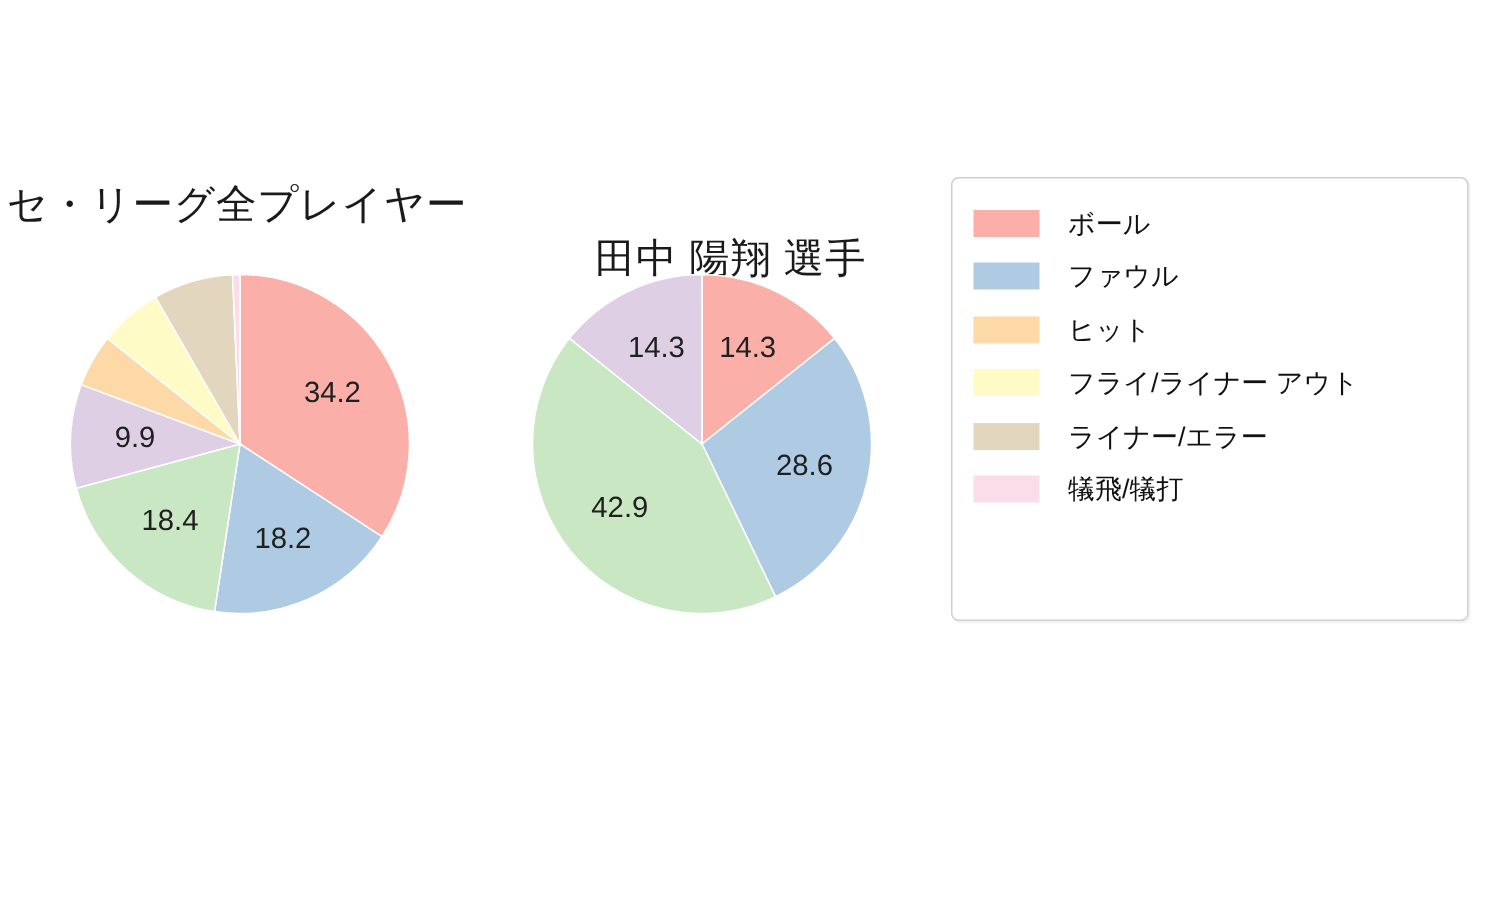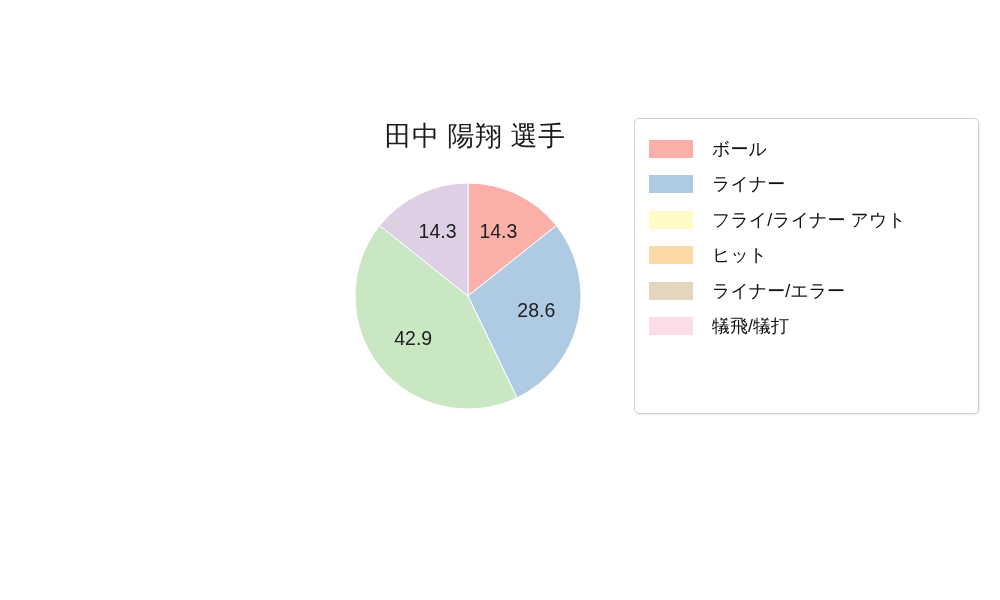--- a/index.html
+++ b/index.html
@@ -26,21 +26,21 @@
     position: absolute;
     top: 18px;
     width: 100%;
     text-align: center;
     font-size: 27px;
     color: #1a1a1a;
     letter-spacing: 0.5px;
     white-space: nowrap;
   }
   #panel-left .chart-title  { left: -2px; }
-  #panel-right .chart-title { left: 0px; }
+  #panel-right .chart-title { left: 12px; margin-top: 36px; }
 
   .pie-wrap { position: absolute; }
   #pie-left-wrap  { left: 46px; top: 82px; width: 228px; height: 228px; }
   #pie-right-wrap { left: 24px; top: 82px; width: 228px; height: 228px; }
 
   .pie-svg { display: block; width: 100%; height: 100%; }
 
   .slice-label {
     font-family: "Liberation Sans", "DejaVu Sans", sans-serif;
     font-size: 19.5px;
@@ -78,20 +78,39 @@
     color: #111111;
     white-space: nowrap;
     line-height: 1;
   }
 </style>
 </head>
 <body>
 
 <div id="page">
 
+  <div class="panel" id="panel-left">
+    <div class="chart-title">セ・リーグ全プレイヤー</div>
+    <div class="pie-wrap" id="pie-left-wrap">
+      <svg class="pie-svg" id="pie-left" viewBox="0 0 228 228">
+          <path d="M 114 114 L 114.00 1.00 A 113 113 0 0 1 208.64 175.74 Z" fill="#faafa8" stroke="#ffffff" stroke-width="1"></path>
+          <text class="slice-label" x="175.60" y="80.63">34.2</text>
+          <path d="M 114 114 L 208.64 175.74 A 113 113 0 0 1 97.02 225.72 Z" fill="#afcbe3" stroke="#ffffff" stroke-width="1"></path>
+          <text class="slice-label" x="142.63" y="177.94">18.2</text>
+          <path d="M 114 114 L 97.02 225.72 A 113 113 0 0 1 4.91 143.48 Z" fill="#c9e7c2" stroke="#ffffff" stroke-width="1"></path>
+          <text class="slice-label" x="67.34" y="166.26">18.4</text>
+          <path d="M 114 114 L 4.91 143.48 A 113 113 0 0 1 8.17 74.39 Z" fill="#decfe5" stroke="#ffffff" stroke-width="1"></path>
+          <text class="slice-label" x="44.02" y="110.70">9.9</text>
+          <path d="M 114 114 L 8.17 74.39 A 113 113 0 0 1 25.59 43.62 Z" fill="#fdd9a8" stroke="#ffffff" stroke-width="1"></path>
+          <path d="M 114 114 L 25.59 43.62 A 113 113 0 0 1 57.71 16.02 Z" fill="#fefbc7" stroke="#ffffff" stroke-width="1"></path>
+          <path d="M 114 114 L 57.71 16.02 A 113 113 0 0 1 109.03 1.11 Z" fill="#e3d6be" stroke="#ffffff" stroke-width="1"></path>
+          <path d="M 114 114 L 109.03 1.11 A 113 113 0 0 1 114.00 1.00 Z" fill="#fbdde9" stroke="#ffffff" stroke-width="1"></path>
+        </svg>
+    </div>
+  </div>
 
   <div class="panel" id="panel-right">
     <div class="chart-title">田中 陽翔 選手</div>
     <div class="pie-wrap" id="pie-right-wrap">
       <svg class="pie-svg" id="pie-right" viewBox="0 0 228 228">
           <path d="M 114 114 L 114.00 1.00 A 113 113 0 0 1 202.35 43.55 Z" fill="#faafa8" stroke="#ffffff" stroke-width="1"></path>
           <text class="slice-label" x="144.40" y="50.88">14.3</text>
           <path d="M 114 114 L 202.35 43.55 A 113 113 0 0 1 163.03 215.81 Z" fill="#afcbe3" stroke="#ffffff" stroke-width="1"></path>
           <text class="slice-label" x="182.30" y="129.59">28.6</text>
           <path d="M 114 114 L 163.03 215.81 A 113 113 0 0 1 25.65 43.55 Z" fill="#c9e7c2" stroke="#ffffff" stroke-width="1"></path>
@@ -102,29 +121,29 @@
     </div>
   </div>
 
   <div id="legend">
     <div class="legend-row">
       <span class="legend-swatch" style="background: rgb(250, 175, 168);"></span>
       <span class="legend-label">ボール</span>
     </div>
     <div class="legend-row">
       <span class="legend-swatch" style="background: rgb(175, 203, 227);"></span>
-      <span class="legend-label">ライナー</span>
+      <span class="legend-label">ファウル</span>
+    </div>
+    <div class="legend-row">
+      <span class="legend-swatch" style="background: rgb(253, 217, 168);"></span>
+      <span class="legend-label">ヒット</span>
     </div>
     <div class="legend-row">
       <span class="legend-swatch" style="background: rgb(254, 251, 199);"></span>
       <span class="legend-label">フライ/ライナー アウト</span>
-    </div>
-    <div class="legend-row">
-      <span class="legend-swatch" style="background: rgb(253, 217, 168);"></span>
-      <span class="legend-label">ヒット</span>
     </div>
     <div class="legend-row">
       <span class="legend-swatch" style="background: rgb(227, 214, 190);"></span>
       <span class="legend-label">ライナー/エラー</span>
     </div>
     <div class="legend-row">
       <span class="legend-swatch" style="background: rgb(251, 221, 233);"></span>
       <span class="legend-label">犠飛/犠打</span>
     </div>
   </div>

